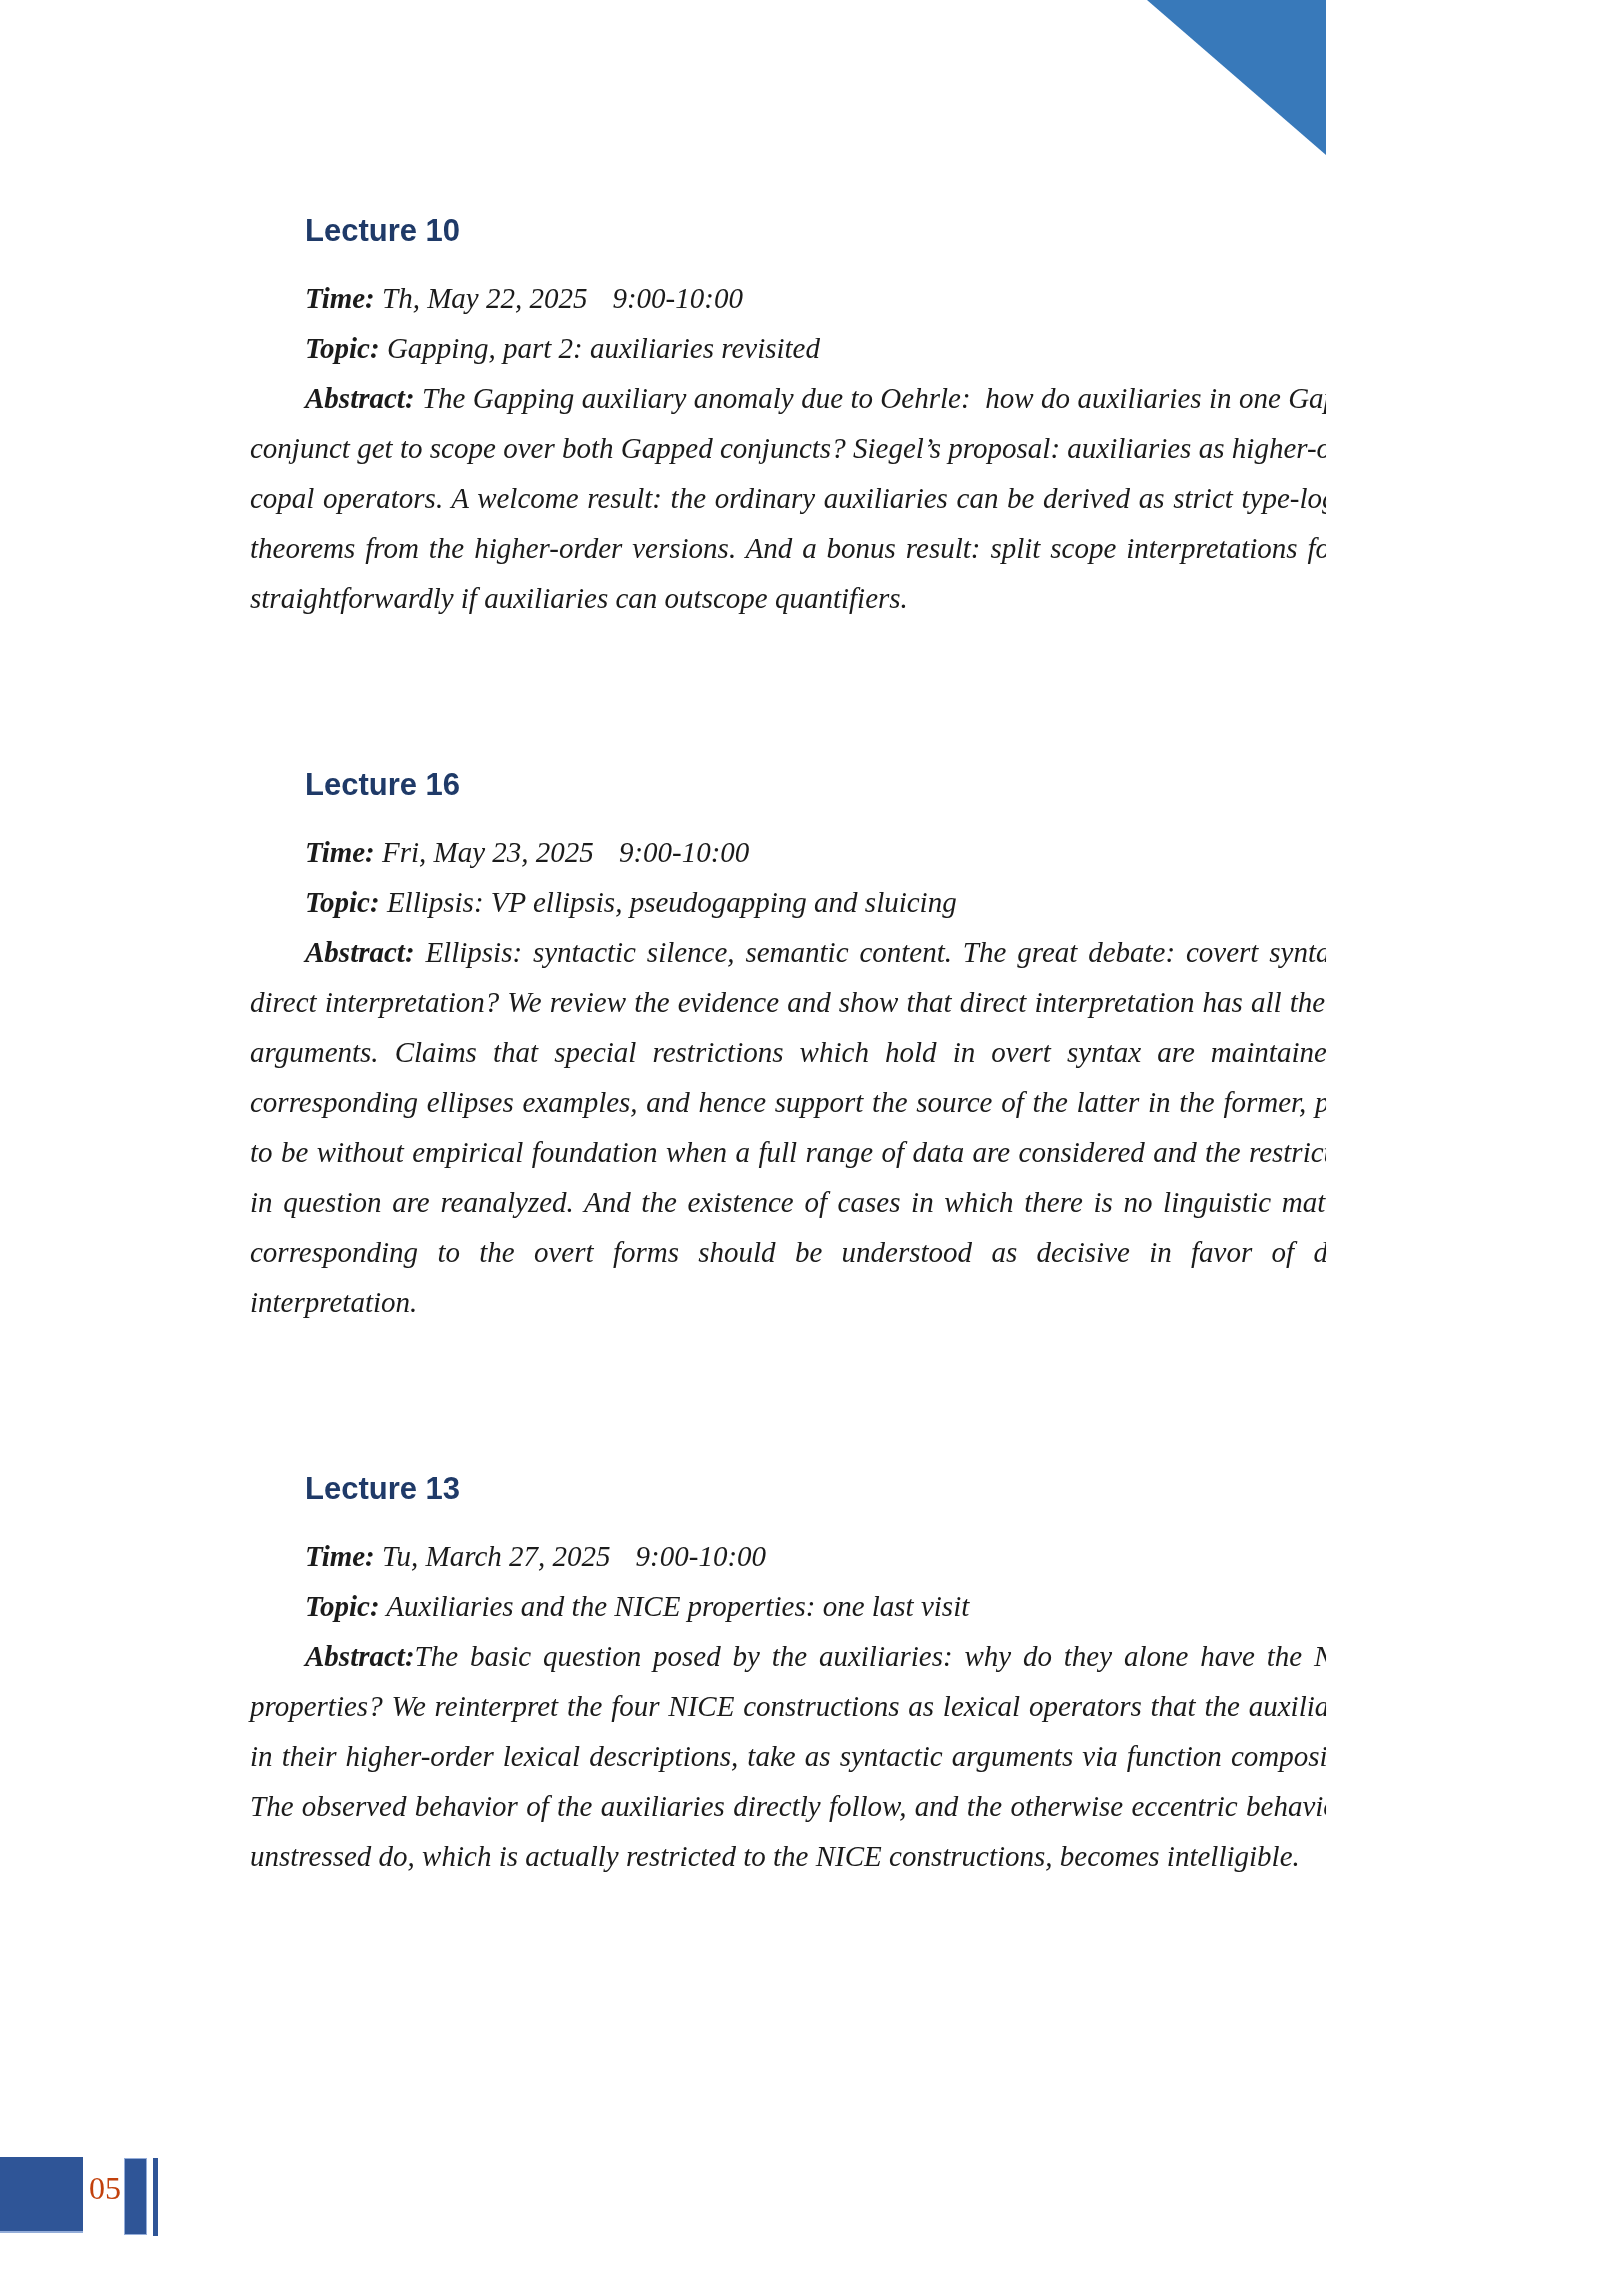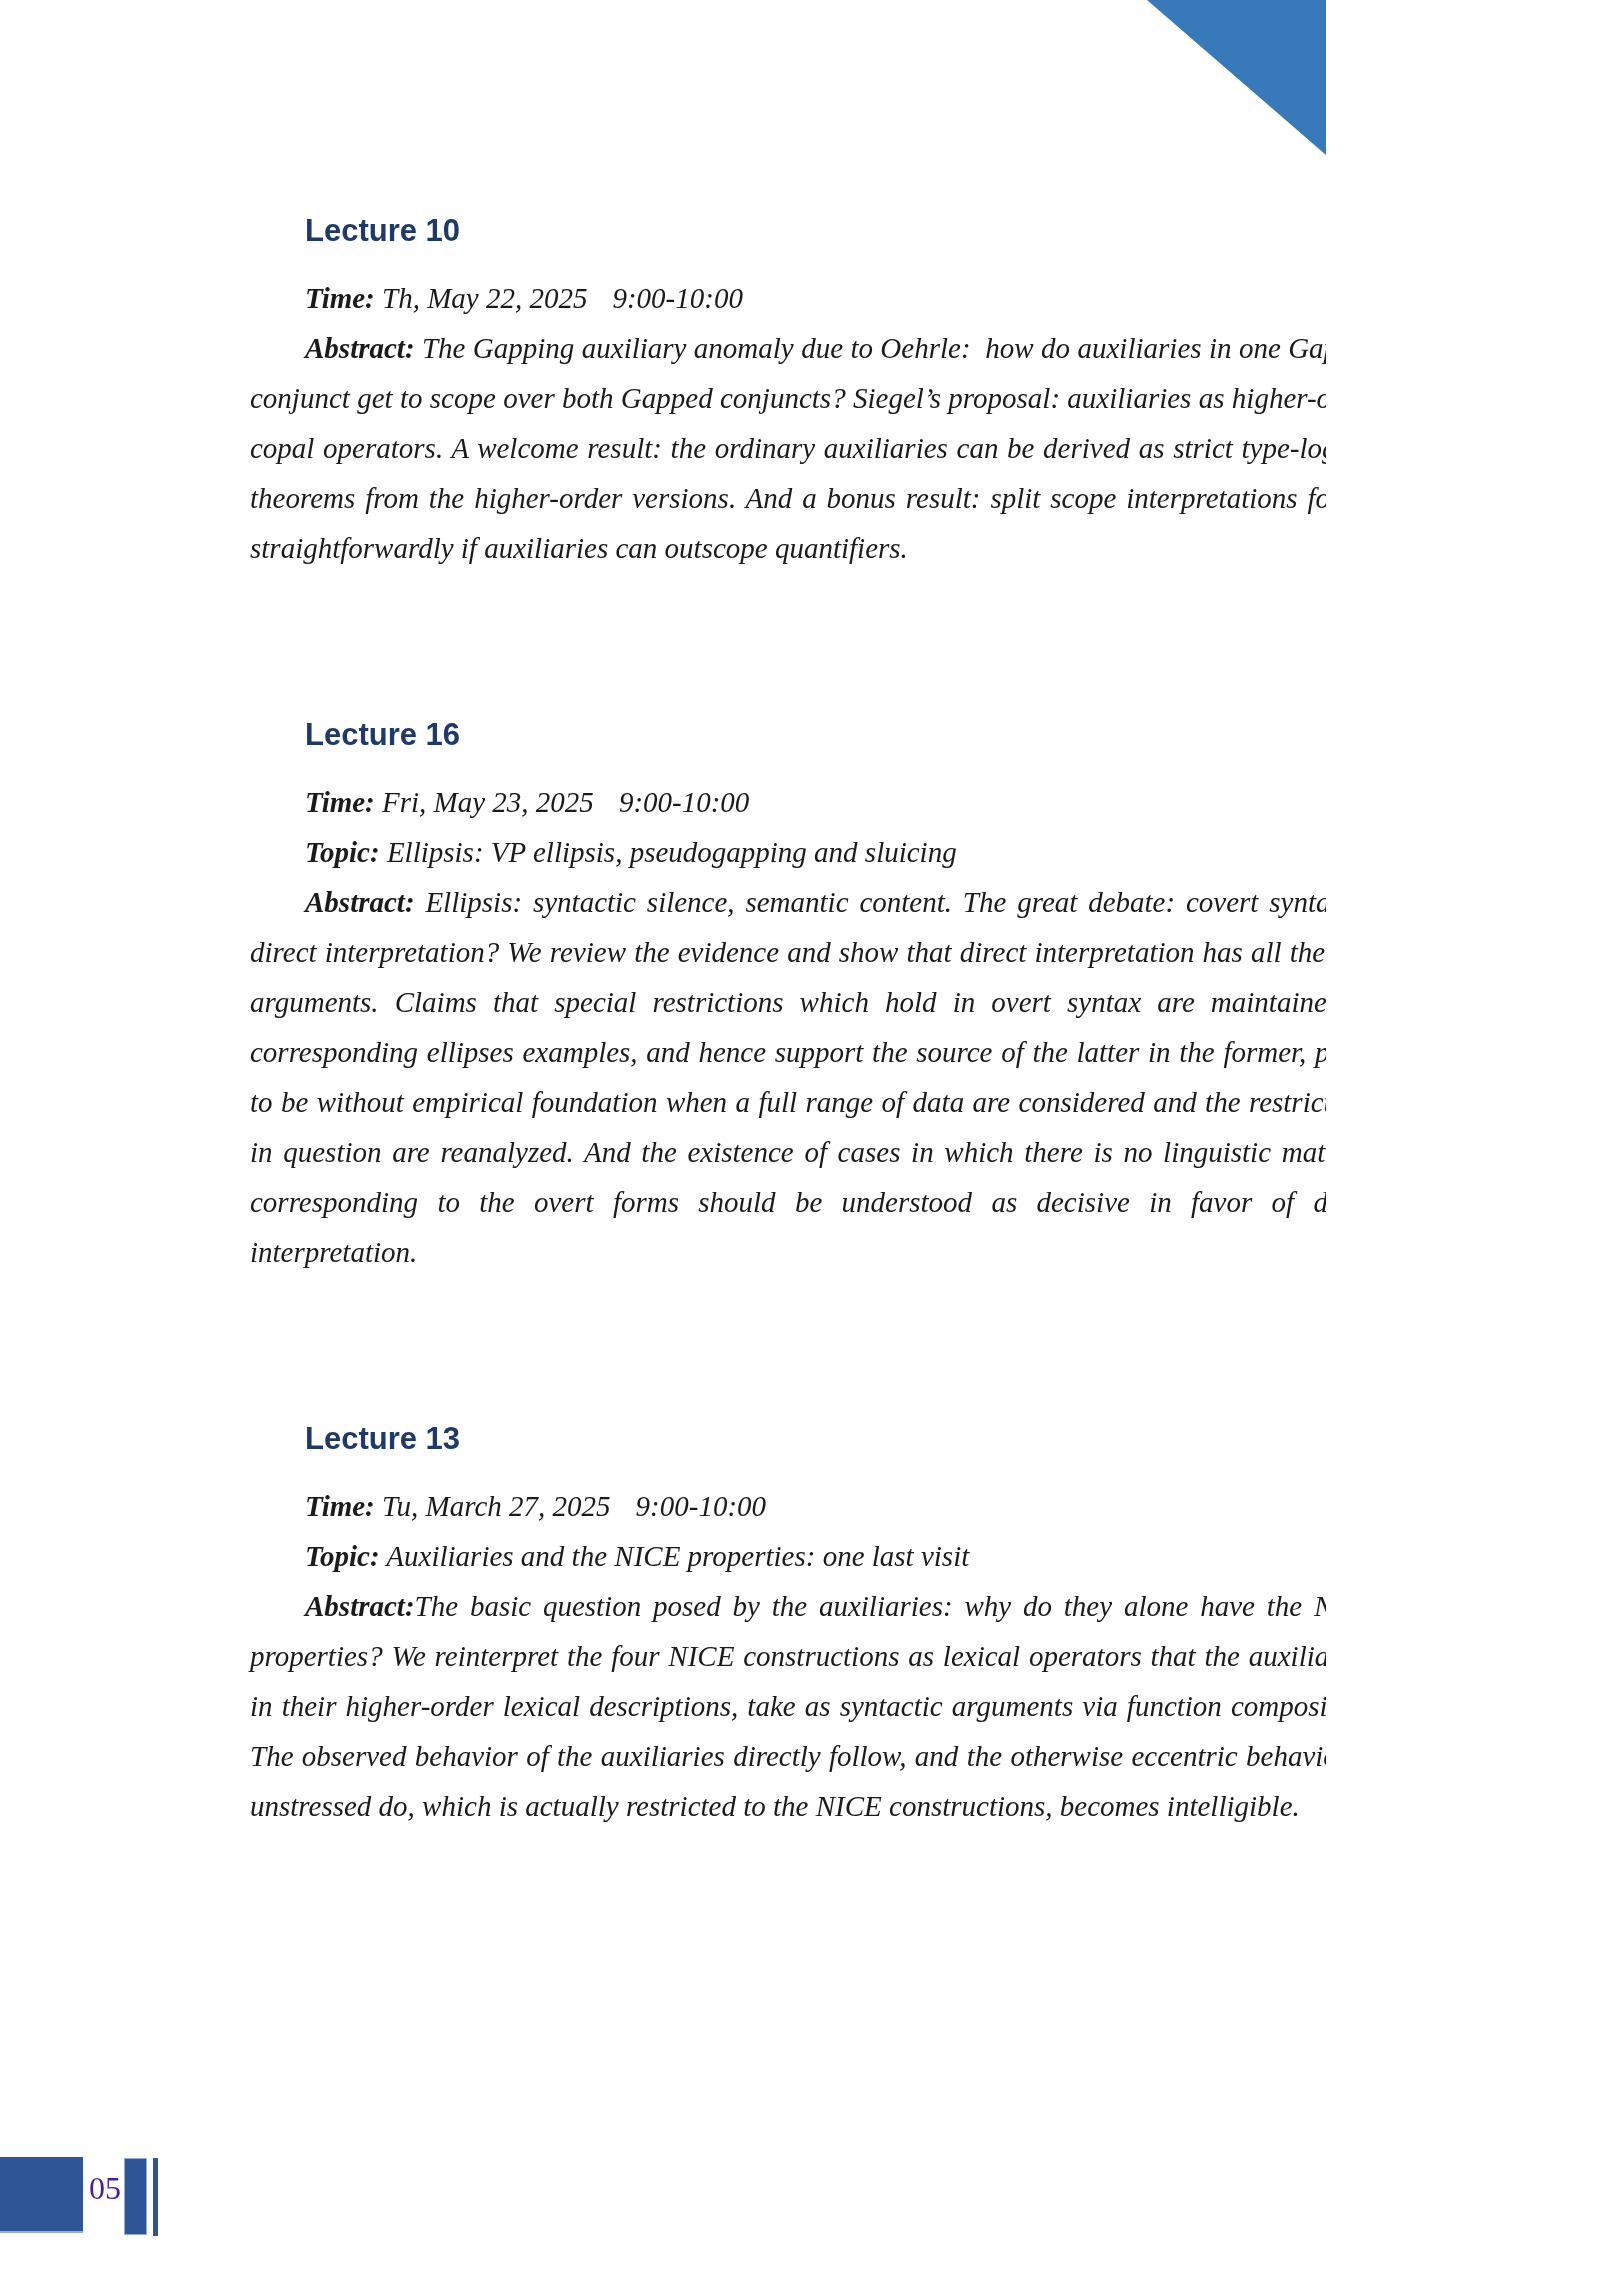--- a/index.html
+++ b/index.html
@@ -53,21 +53,21 @@
     width: 83px; height: 74px;
     background: var(--accent-blue, #2F5597);
     border-bottom: 2.4px solid var(--edge-light, #94ADD9);
   }
   .page-number {
     position: absolute;
     left: 87px; top: 2169px;
     width: 36px;
     font-size: 32px;
     line-height: 38px;
-    color: #4c1d95;
+    color: #c2410c;
     text-align: center;
   }
   .footer-bar-medium {
     position: absolute;
     left: 124px; top: 2158px;
     width: 21.4px; height: 75px;
     background: var(--accent-blue, #2F5597);
     border: 1.6px solid var(--edge-light, #94ADD9);
   }
   .footer-bar-thin {
@@ -82,20 +82,21 @@
 
 <div class="page">
 
   <div class="corner-triangle"></div>
 
   <div class="content">
 
     <div class="section">
       <h2 class="lecture-title">Lecture 10</h2>
       <p class="meta"><b class="lbl">Time:</b><span> Th, May 22, 2025</span><span class="hours-gap"></span><span>9:00-10:00</span></p>
+      <p class="meta"><b class="lbl">Topic:</b><span> Gapping, part 2: auxiliaries revisited</span></p>
       <p class="abstract"><b class="lbl">Abstract:</b><span> The Gapping auxiliary anomaly due to Oehrle: &nbsp;how do auxiliaries in one Gapped conjunct get to scope over both Gapped conjuncts? Siegel’s proposal: auxiliaries as higher-order copal operators. A welcome result: the ordinary auxiliaries can be derived as strict type-logical theorems from the higher-order versions. And a bonus result: split scope interpretations follow straightforwardly if auxiliaries can outscope quantifiers.</span></p>
     </div>
 
     <div class="section">
       <h2 class="lecture-title">Lecture 16</h2>
       <p class="meta"><b class="lbl">Time:</b><span> Fri, May 23, 2025</span><span class="hours-gap"></span><span>9:00-10:00</span></p>
       <p class="meta"><b class="lbl">Topic:</b><span> Ellipsis: VP ellipsis, pseudogapping and sluicing</span></p>
       <p class="abstract"><b class="lbl">Abstract:</b><span> Ellipsis: syntactic silence, semantic content. The great debate: covert syntax or direct interpretation? We review the evidence and show that direct interpretation has all the best arguments. Claims that special restrictions which hold in overt syntax are maintained in corresponding ellipses examples, and hence support the source of the latter in the former, prove to be without empirical foundation when a full range of data are considered and the restrictions in question are reanalyzed. And the existence of cases in which there is no linguistic material corresponding to the overt forms should be understood as decisive in favor of direct interpretation.</span></p>
     </div>
 

